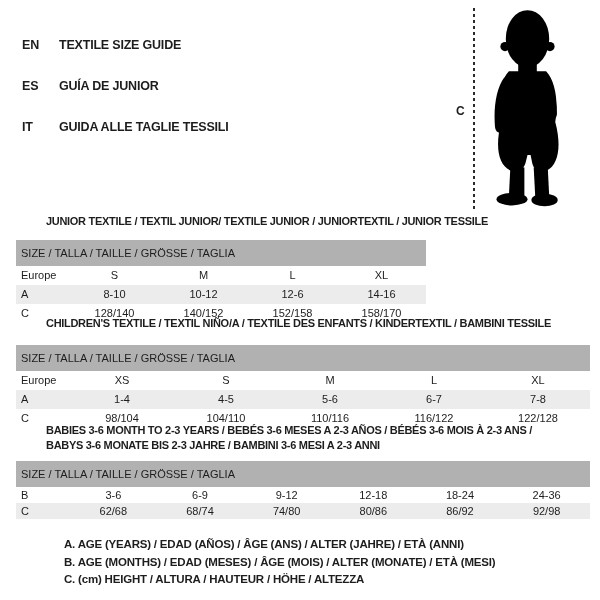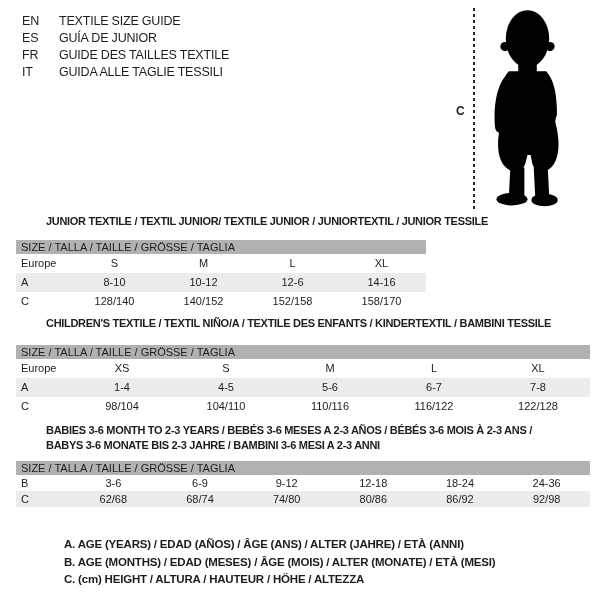--- a/index.html
+++ b/index.html
@@ -4,21 +4,21 @@
 <style>
   html, body { margin:0; padding:0; }
   body {
     width:600px; height:600px; position:relative; background:#ffffff;
     font-family:"Liberation Sans", sans-serif; color:#1d1d1d;
     overflow:hidden;
   }
 
   
   .lang-list { position:absolute; left:22px; top:13px; }
-  .lang-row { height:17px; line-height:17px; font-size:12.5px; font-weight:400; white-space:nowrap; letter-spacing:-0.2px; }
+  .lang-row { height:17px; line-height:17px; font-size:12.5px; font-weight:700; white-space:nowrap; letter-spacing:-0.2px;margin-top:24px; }
   .lang-code { display:inline-block; width:37px; }
 
   
   .dash-line {
     position:absolute; left:473px; top:8px; width:2px; height:201px;
     background:repeating-linear-gradient(to bottom, #2a2a2a 0 3px, transparent 3px 6px);
   }
   .figure-label { position:absolute; left:456px; top:104px; font-size:12px; font-weight:700; }
   .baby-svg { position:absolute; left:481px; top:6px; }
 
@@ -36,44 +36,41 @@
   .sec-babies   .size-table { margin-top:8px; }
 
   table.size-table { border-collapse:collapse; table-layout:fixed; }
   .w-narrow { width:410px; }
   .w-wide   { width:574px; }
   .size-table td {
     padding:0; font-size:11px; height:19px; line-height:17px;
     text-align:center; overflow:hidden; white-space:nowrap;
   }
   .size-table tr.hdr td {
-    background:#b1b1b1; height:14px; line-height:14px;
+    background:#b1b1b1; height:26px; line-height:14px;
     text-align:left; padding-left:5px; color:#1d1d1d;
   }
   .size-table td.lbl { text-align:left; padding-left:5px; }
   .size-table col.c-label { width:54px; }
   .size-table tr.shaded td { background:#ececec; }
   .sec-babies .size-table td { height:16px; line-height:16px; }
 
   
   .notes { position:absolute; left:17px; top:536px;margin-left:47px; }
   .note-line { font-size:11.5px; font-weight:700; line-height:17.5px; white-space:nowrap; letter-spacing:-0.2px; }
 </style>
 </head>
 <body>
 
 <div class="lang-list">
   <div class="lang-row">
     <span class="lang-code">EN</span><span>TEXTILE SIZE GUIDE</span>
   </div>
   <div class="lang-row">
     <span class="lang-code">ES</span><span>GUÍA DE JUNIOR</span>
-  </div>
-  <div class="lang-row">
-    <span class="lang-code">FR</span><span>GUIDE DES TAILLES TEXTILE</span>
   </div>
   <div class="lang-row">
     <span class="lang-code">IT</span><span>GUIDA ALLE TAGLIE TESSILI</span>
   </div>
 </div>
 
 <div class="dash-line"></div>
 <div class="figure-label">C</div>
 <svg class="baby-svg" width="93" height="202" viewBox="0 0 120 260" aria-hidden="true">
   <g fill="#000000">

